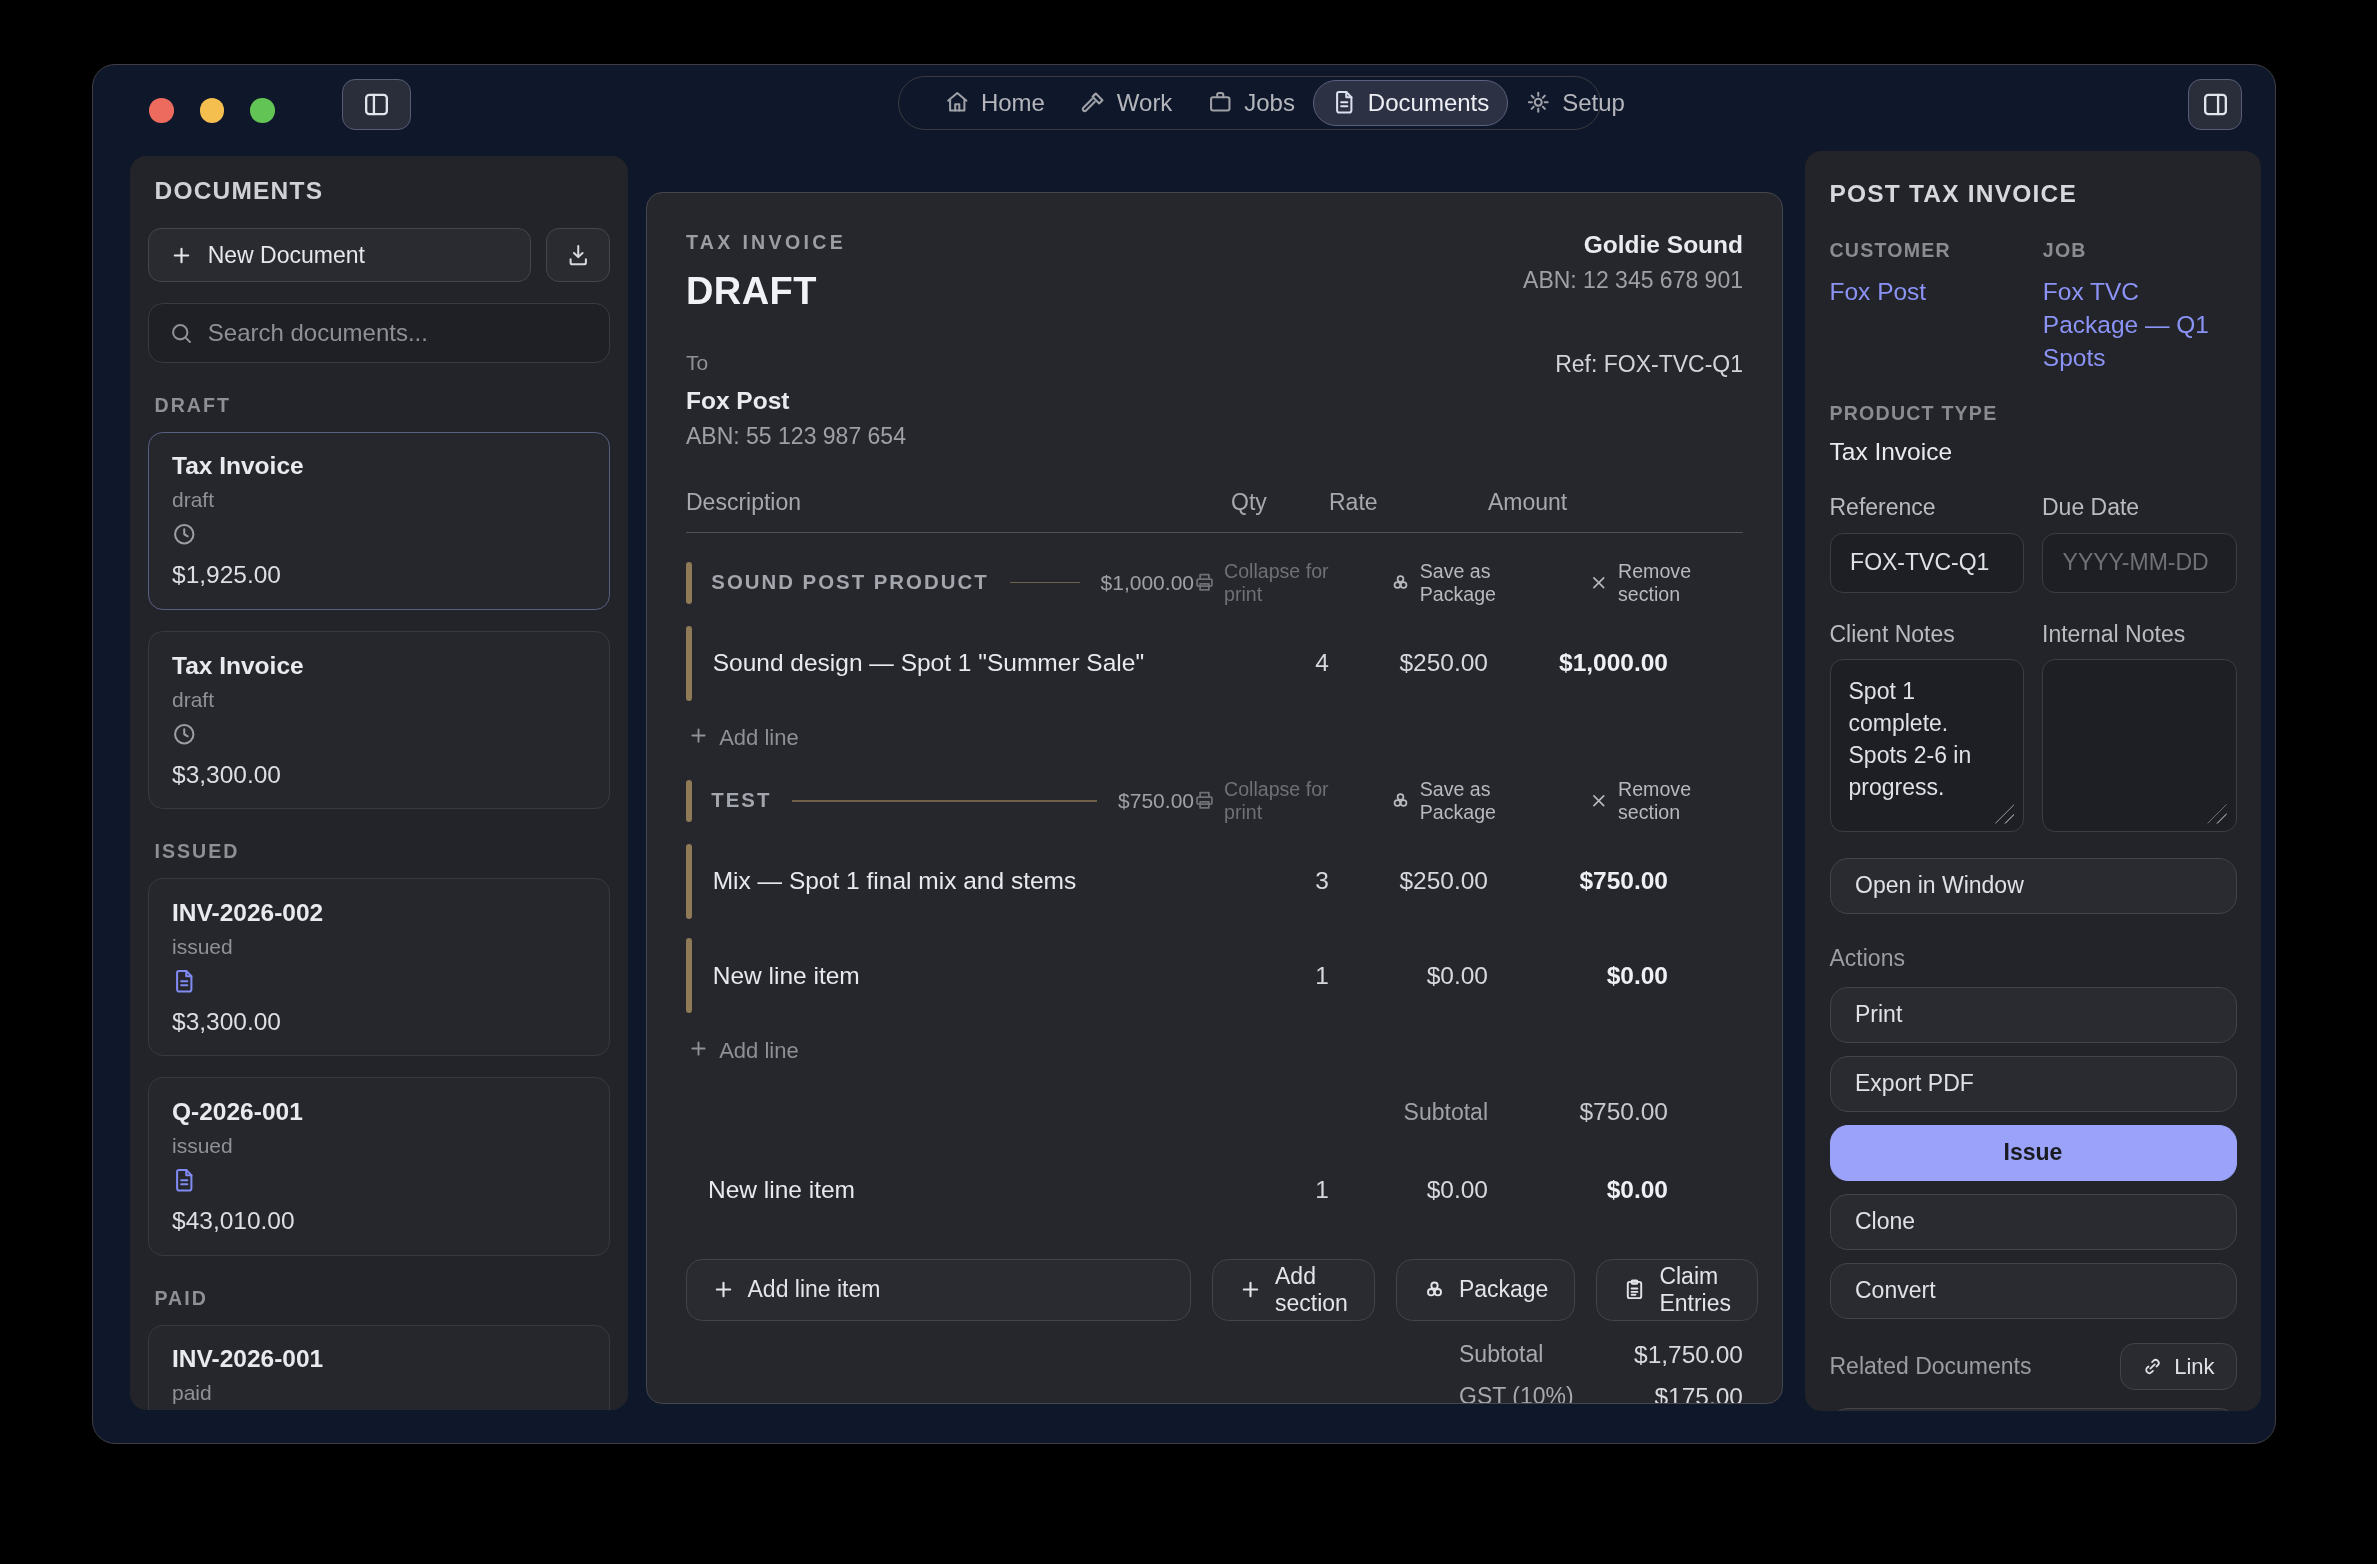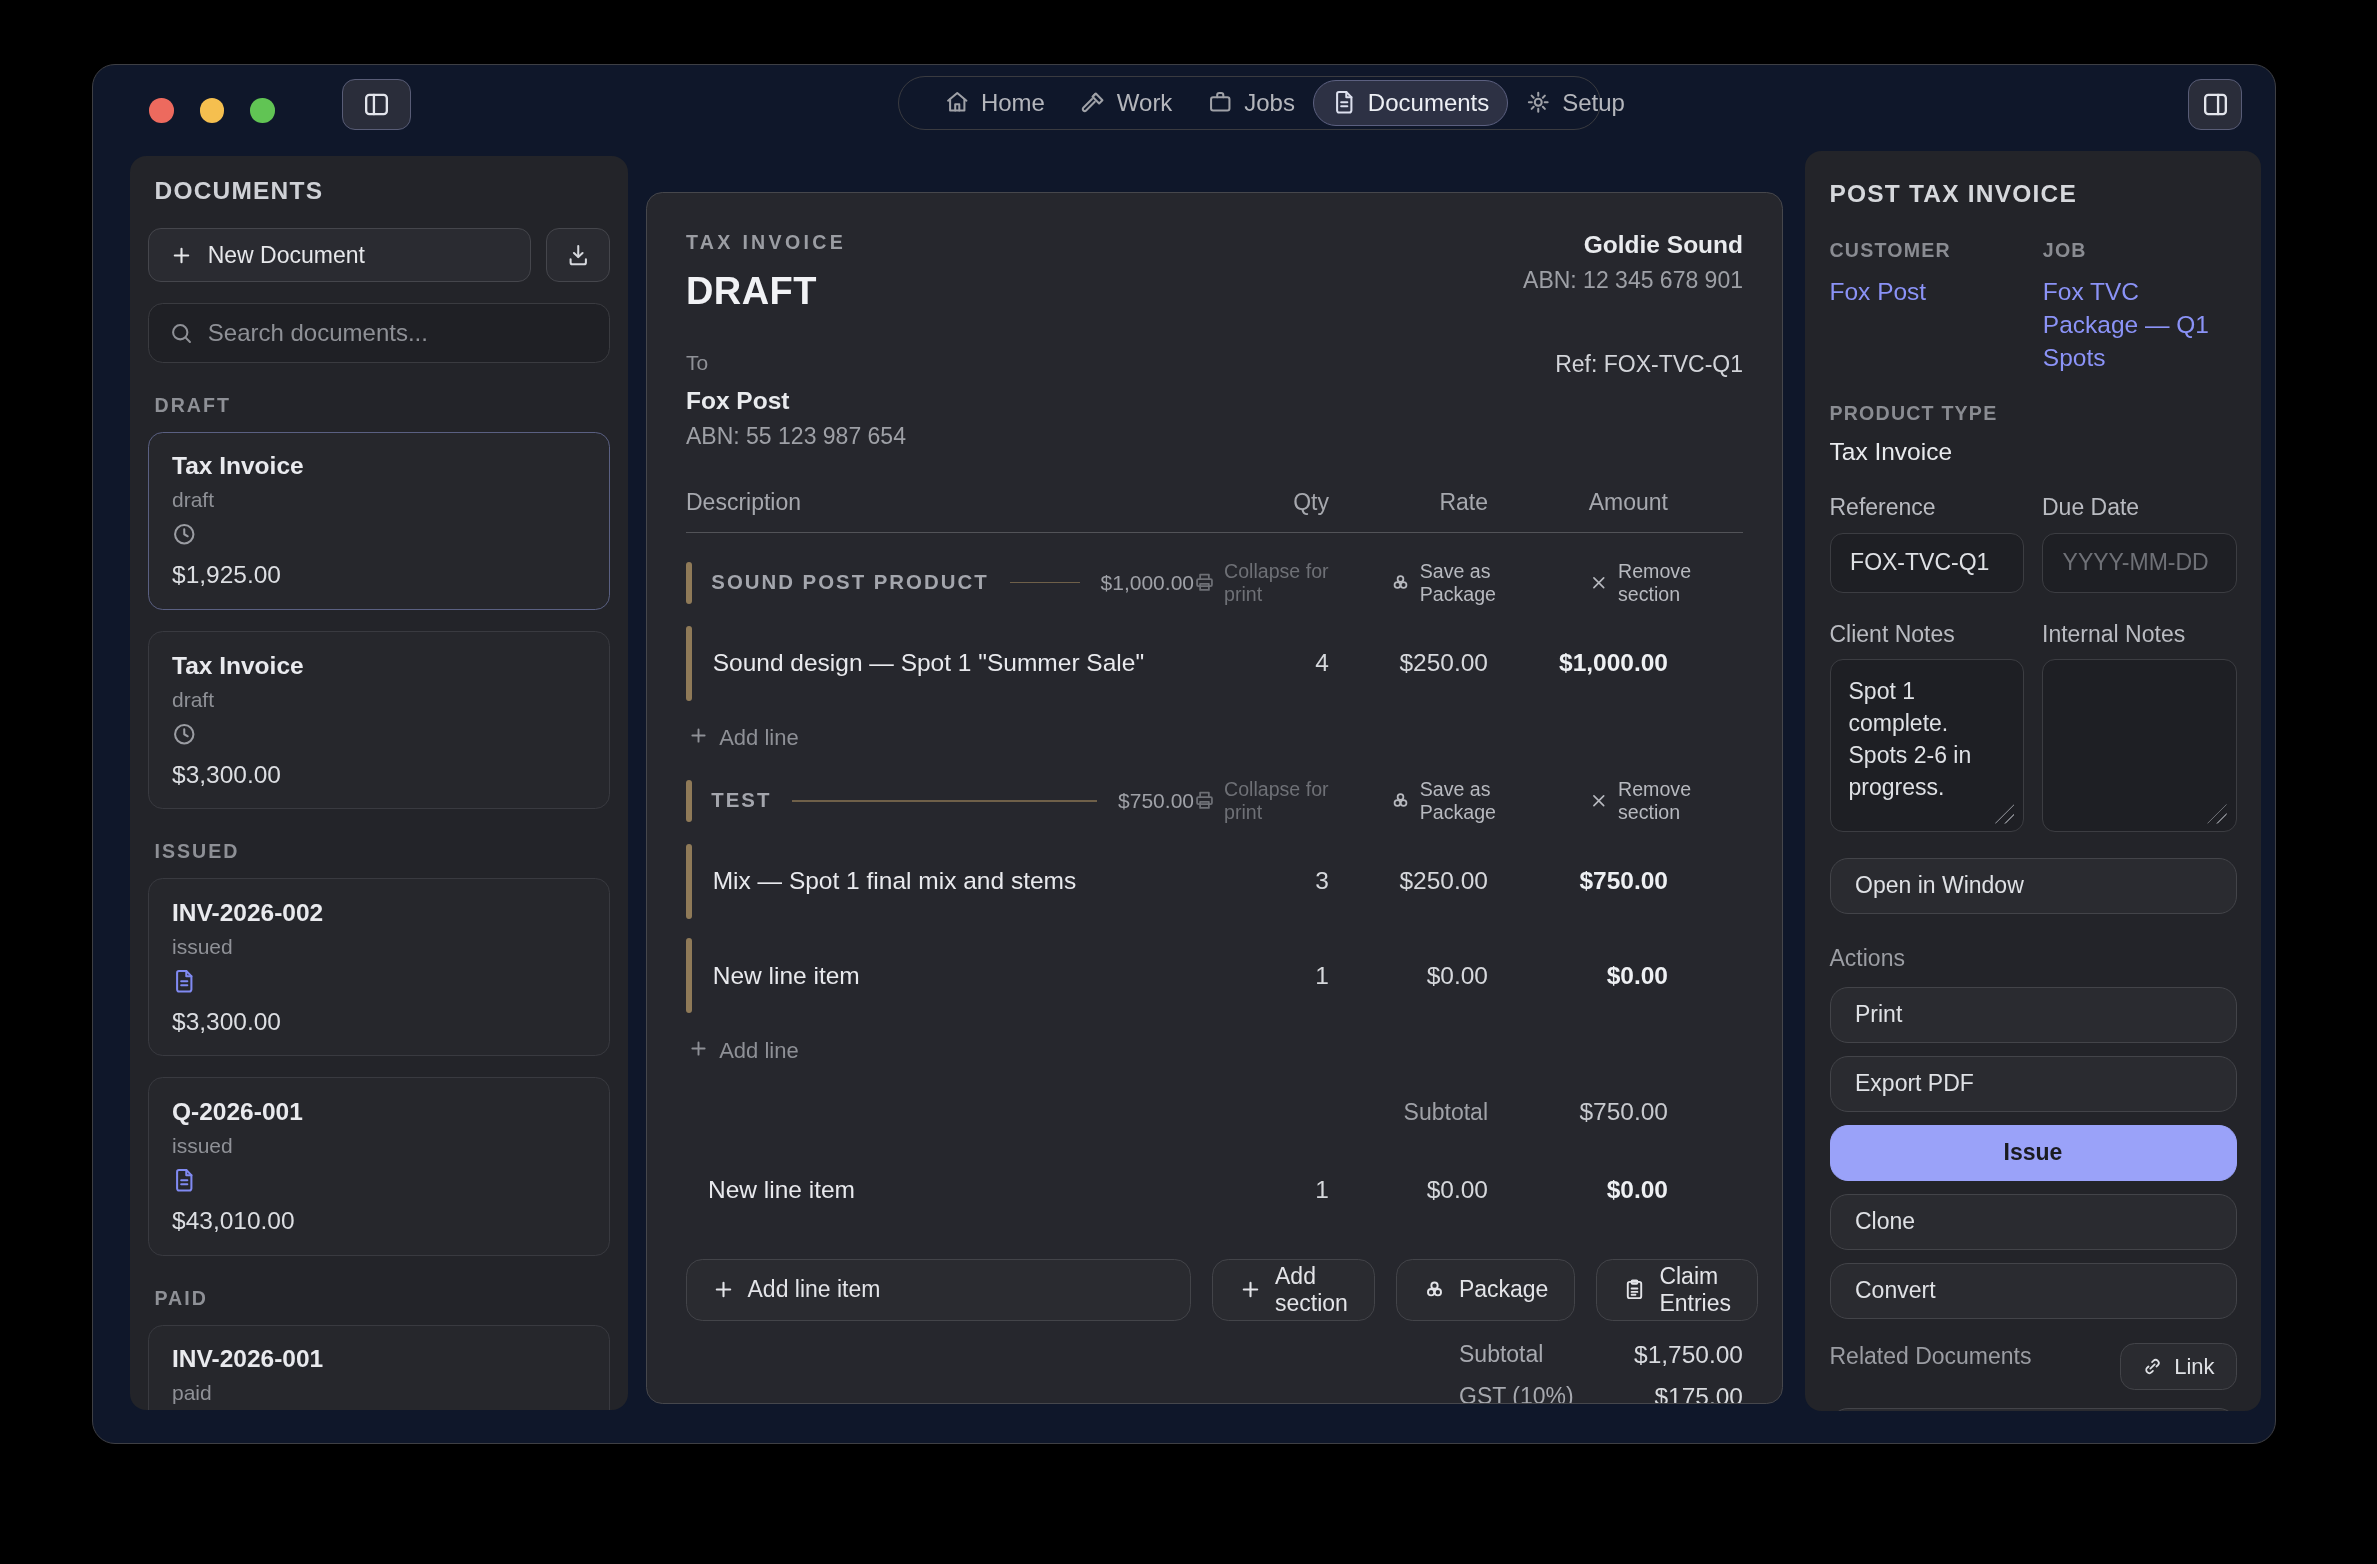--- a/index.html
+++ b/index.html
@@ -57,21 +57,21 @@
   .draft-big { font-size:38px; font-weight:700; color:#f1f2f5; margin-top:16.3px; letter-spacing:0.4px; }
   .company { font-size:24.5px; font-weight:700; color:#e9ebee; text-align:right; }
   .abn { font-size:23px; color:#9ea0a6; margin-top:8.2px; text-align:right; }
   .to-row { display:flex; justify-content:space-between; margin-top:38px; }
   .to-label { font-size:21px; color:#8f9197; }
   .recipient { font-size:24.5px; font-weight:700; color:#e9ebee; margin-top:11.4px; }
   .r-abn { font-size:23px; color:#9ea0a6; margin-top:8.2px; }
   .ref { font-size:23px; color:#d2d4d9; }
 
   .grid-cols { display:grid; grid-template-columns:1fr 98px 159px 180px; align-items:center; padding-right:75px; }
-  .grid-cols > .num { text-align:right; }
+  .grid-cols > .num { }
   .thead { margin-top:39px; padding-bottom:16.3px; border-bottom:1.6px solid #525358; color:#a6a8ae; font-size:23px; }
 
   .section-head { display:flex; align-items:center; margin-top:26px; height:47px; }
   .sec-left { display:flex; align-items:center; flex:0 0 508px; }
   .secbar { width:5.7px; height:42px; background:#8f7a58; border-radius:3.3px; margin-right:19.6px; }
   .sec-name { font-size:20.4px; font-weight:600; letter-spacing:2px; color:#a4a6ad; white-space:nowrap; }
   .sec-line { flex:1; height:1.6px; background:#6f6049; margin:0 21px; }
   .sec-amount { font-size:21px; color:#9fa1a7; white-space:nowrap; }
   .sec-actions { margin-left:auto; display:flex; align-items:center; gap:34px; }
   .sec-act { display:flex; align-items:center; gap:9px; font-size:19.6px; color:#b7b9bf; }
@@ -119,21 +119,21 @@
     color:#dfe1e5; font-size:23px; line-height:1.4; padding:14.7px 18px; font-family:inherit; resize:none; outline:none; }
   .grip { position:absolute; right:9.8px; bottom:11.4px; width:19.6px; height:19.6px;
     background:repeating-linear-gradient(135deg, transparent 0 5.7px, #7a7c82 5.7px 7.3px);
     clip-path:polygon(100% 0,100% 100%,0 100%); }
   .wbtn { width:100%; height:56px; border-radius:18px; border:1.6px solid #434449; background:#2a2b30;
     color:#dfe1e5; font-size:23px; display:flex; align-items:center; padding:0 24.5px; }
   .wbtn.center { justify-content:center; }
   .wbtn.issue { background:#9aa2f9; border-color:#9aa2f9; color:#1a1b20; font-weight:700; }
   .mt28 { margin-top:23px; } .mb16 { margin-bottom:13px; }
   .actions-label { font-size:23px; color:#9b9da3; margin:31px 0 14.7px; }
-  .related-row { display:flex; justify-content:space-between; margin:24.5px 0 18px; }
+  .related-row { display:flex; justify-content:space-between; align-items:center; margin:24.5px 0 18px; }
   .related-label { font-size:23px; color:#9b9da3; }
   .btn-link { height:47px; padding:4px 21px; border-radius:14.7px; border:1.6px solid #434449; background:#2a2b30;
     color:#dfe1e5; font-size:22px; display:flex; align-items:center; gap:11.4px; }
 </style>
 </head>
 <body>
 
 <div class="window">
 
   <div class="titlebar">

